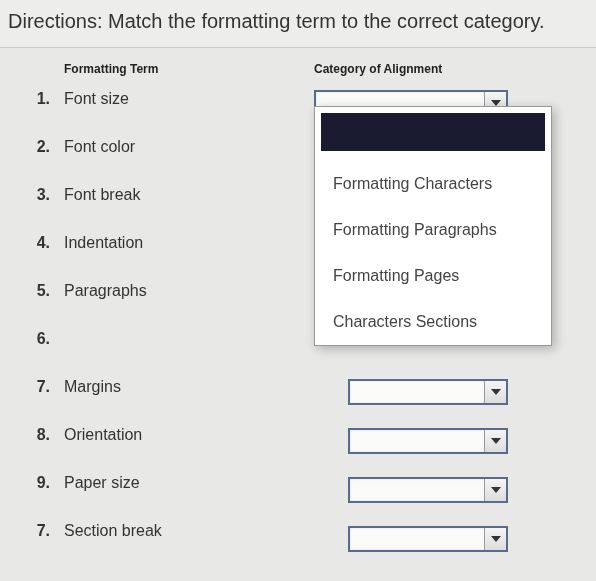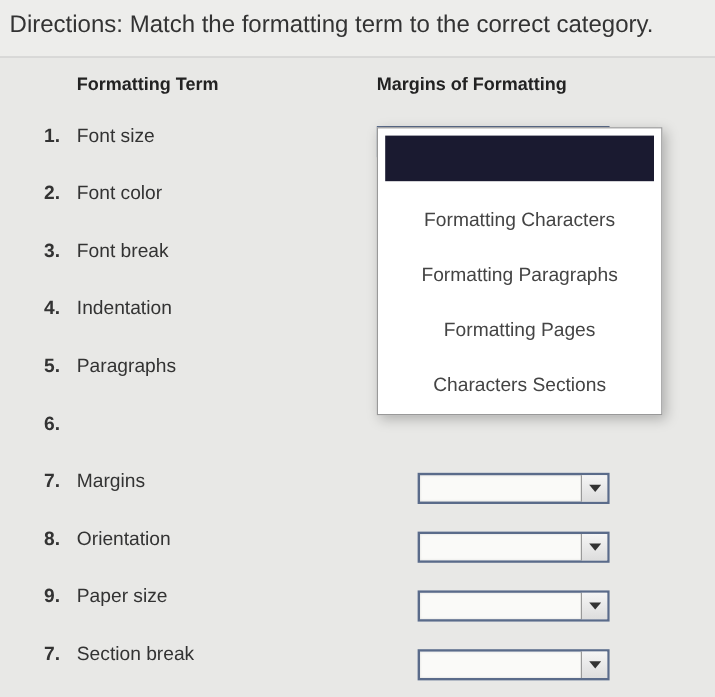--- a/index.html
+++ b/index.html
@@ -24,23 +24,23 @@
     }
     .left-col {
       width: 300px;
     }
     .right-col {
       flex: 1;
       position: relative;
     }
     .col-header {
       font-weight: bold;
-      font-size: 15px;
+      font-size: 12px;
       color: #222;
-      margin-bottom: 26px;
+      margin-bottom: 14px;
     }
     .left-col .col-header { padding-left: 50px; }
     .term-row {
       display: flex;
       align-items: baseline;
       margin-bottom: 30px;
       font-size: 16px;
       color: #333;
     }
     .term-num {
@@ -97,21 +97,20 @@
     }
     .popup-selected {
       height: 38px;
       margin: 6px 6px 10px 6px;
       background: #1a1a30;
     }
     .popup-option {
       padding: 14px 18px;
       font-size: 16px;
       color: #444;
-      text-align: center;
     }
   </style>
 </head>
 <body>
 
 <div class="directions">Directions: Match the formatting term to the correct category.</div>
 
 <div class="content">
 
   <div class="left-col">
@@ -152,21 +151,21 @@
       <div class="term-num">9.</div>
       <div>Paper size</div>
     </div>
     <div class="term-row">
       <div class="term-num">7.</div>
       <div>Section break</div>
     </div>
   </div>
 
   <div class="right-col">
-    <div class="col-header">Margins of Formatting</div>
+    <div class="col-header">Category of Alignment</div>
 
     <div class="dropdown-row">
       <div class="dropdown">
         <div class="dropdown-arrow"></div>
       </div>
     </div>
 
     <div class="popup">
       <div class="popup-selected"></div>
       <div class="popup-option">Formatting Characters</div>

